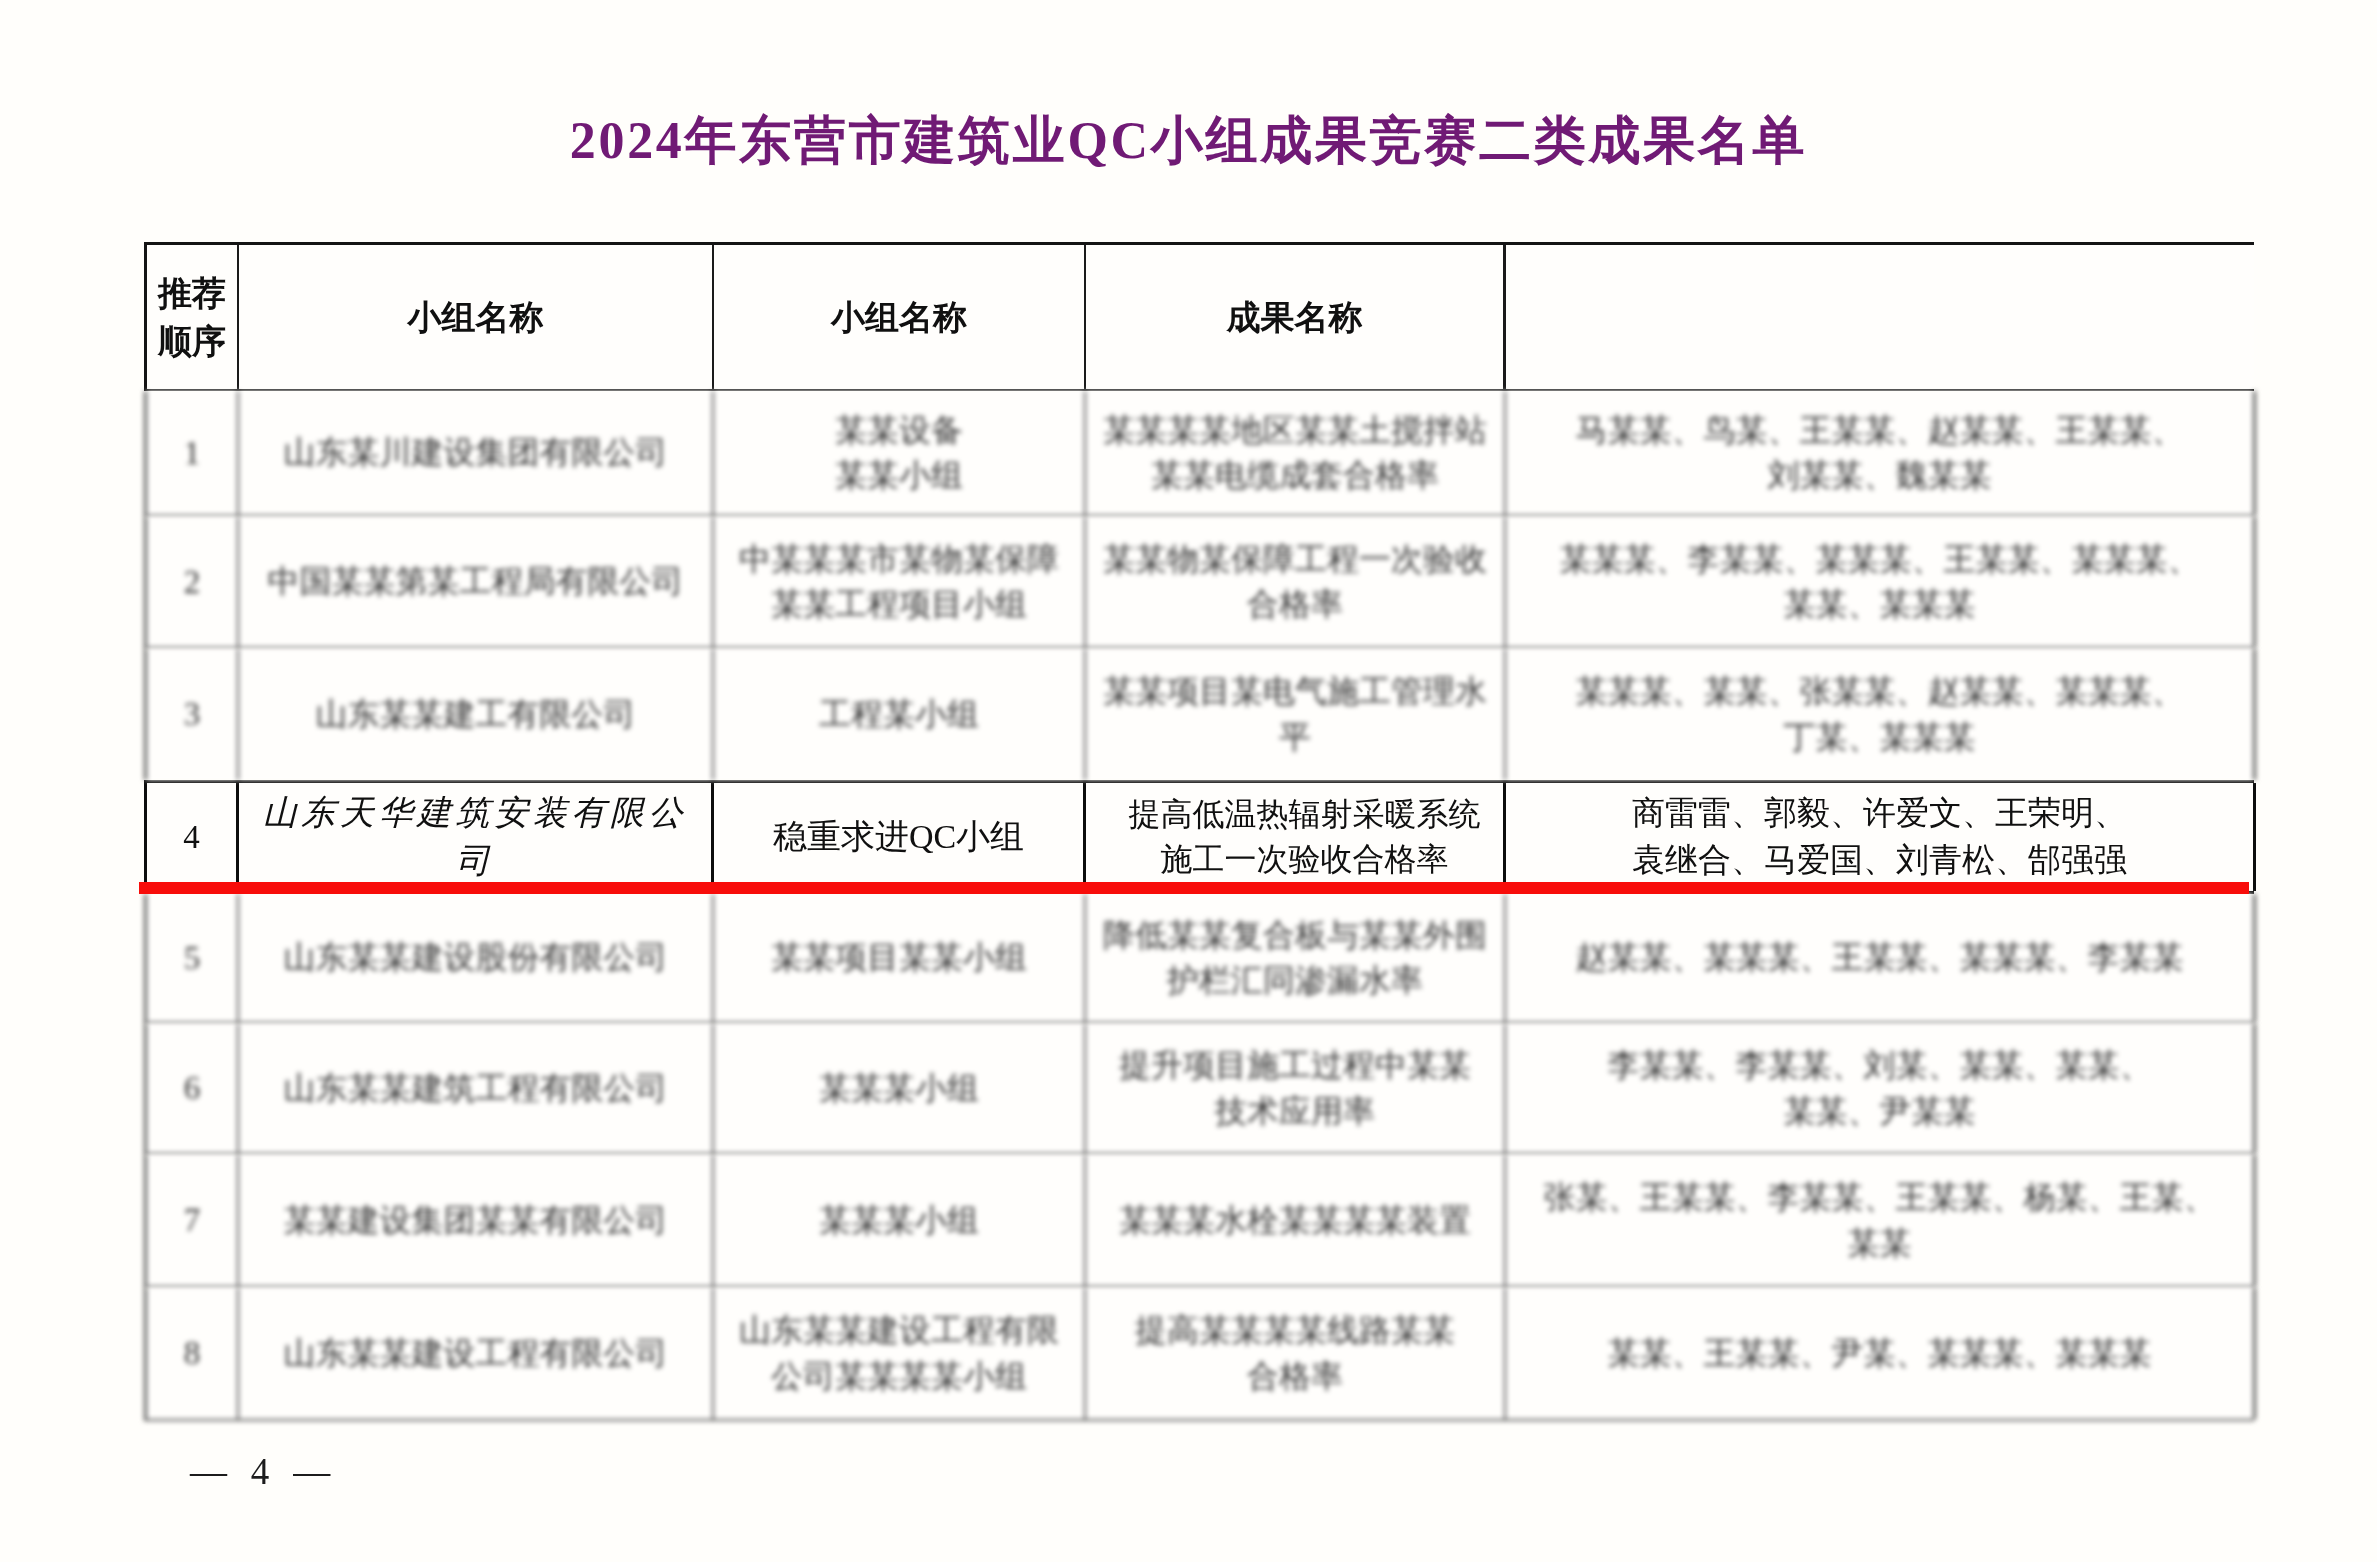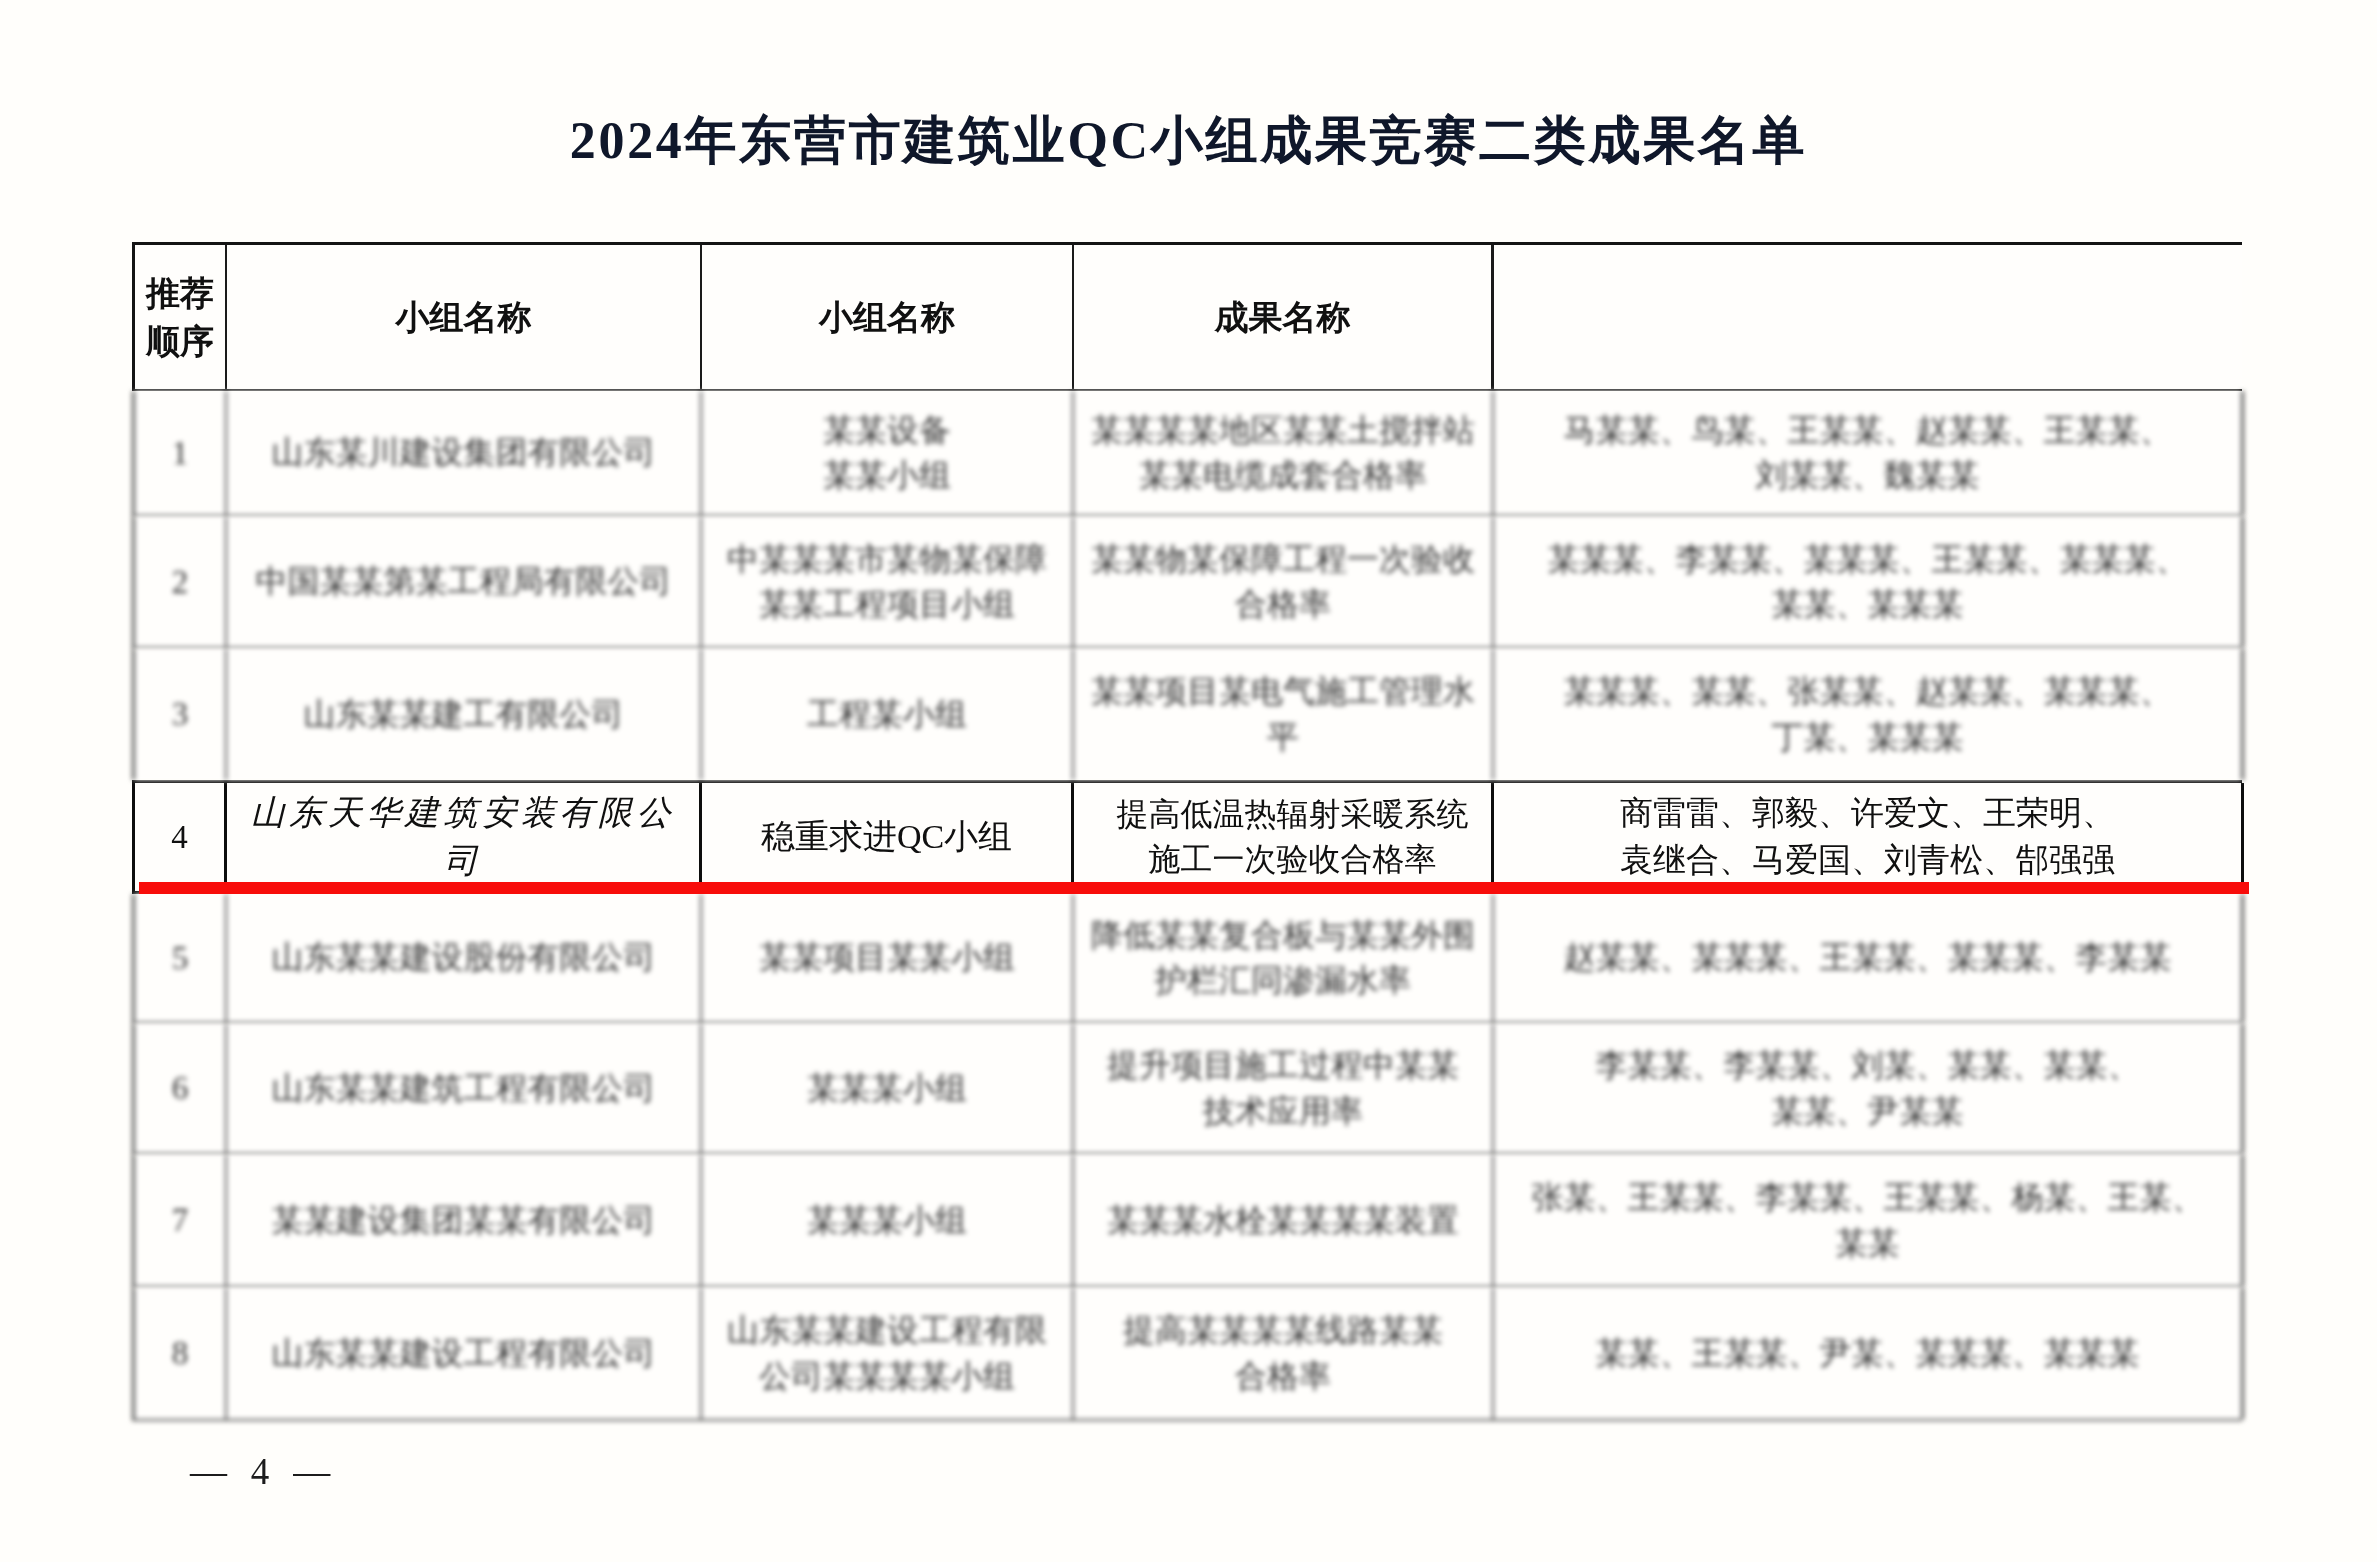--- a/index.html
+++ b/index.html
@@ -9,24 +9,24 @@
     position:relative;
     overflow:hidden;
     font-family:"Liberation Serif","DejaVu Serif",serif;
     color:#161616;
   }
   .doc-title {
     position:absolute; top:106px; left:0; width:2377px;
     text-align:center;
     font-family:"Liberation Serif","DejaVu Serif",serif;
     font-weight:700; font-size:52px; letter-spacing:2.7px;
-    color:#0f172a;
+    color:#701a75;
   }
   .tbl {
-    position:absolute; left:132px; top:242px; width:2110px;
+    position:absolute; left:144px; top:242px; width:2110px;
   }
   .grid-row {
     display:grid;
     grid-template-columns:92px 475px 372px 420px 750px;
     box-sizing:border-box;
     background:#fffefc;
   }
   .cell {
     box-sizing:border-box;
     border-right:2.7px solid #1a1a1a;

